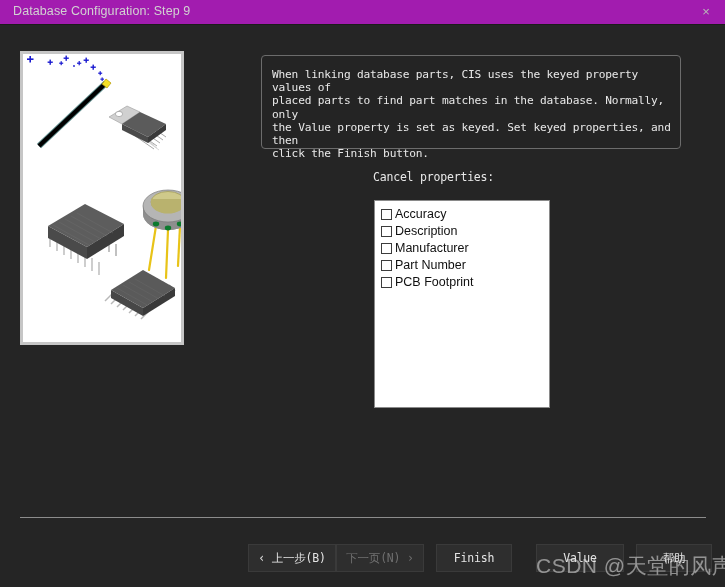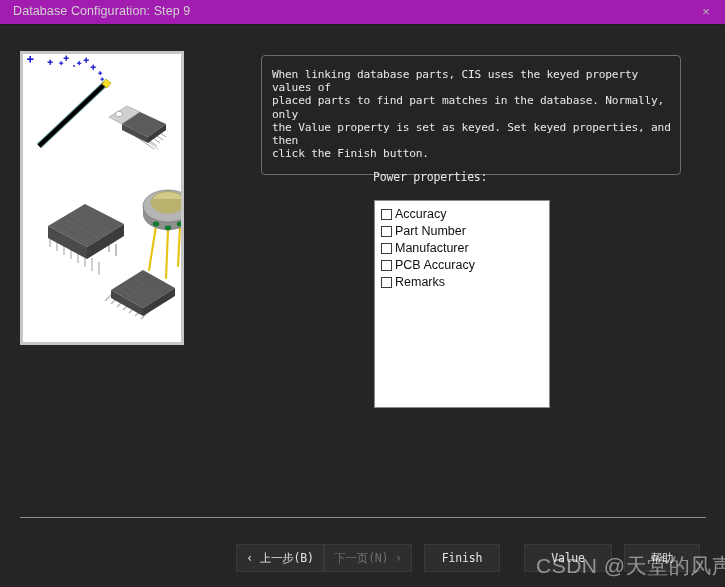--- a/index.html
+++ b/index.html
@@ -57,21 +57,21 @@
     position: absolute;
     left: 0; top: 0;
     width: 158px; height: 288px;
   }
   .illus-svg { display: block; }
 
   
   .desc-panel {
     position: absolute;
     left: 261px; top: 55px;
-    width: 420px; height: 120px;
+    width: 420px; height: 94px;
     background: #242424;
     border: 1px solid #6c6c6c;
     border-radius: 4px;
     box-sizing: border-box;
   }
   .desc-text {
     position: absolute;
     left: 10px; top: 12px;
     width: 400px;
     font-family: "DejaVu Sans Mono", "Liberation Mono", monospace;
@@ -153,20 +153,21 @@
     color: #e4e4e4;
     font-family: "DejaVu Sans Mono", "Liberation Mono", monospace;
     font-size: 11.5px;
     display: flex;
     align-items: center;
     justify-content: center;
     cursor: pointer;
     letter-spacing: -0.2px;
     white-space: nowrap;
     user-select: none;
+    margin-left: 12px;
   }
   .btn.disabled {
     color: #707070;
     cursor: default;
   }
   #btn-back   { left: 236px; width: 88px; }
   #btn-next   { left: 324px; width: 88px; text-align: center; }
   #btn-finish { left: 424px; width: 76px; }
   #btn-cancel { left: 524px; width: 88px; }
   #btn-help   { left: 624px; width: 76px; }
@@ -352,42 +353,42 @@
   </div>
 </div>
 
 <div class="desc-panel">
   <div class="desc-text">When linking database parts, CIS uses the keyed property values of
 placed parts to find part matches in the database. Normally, only
 the Value property is set as keyed. Set keyed properties, and then
 click the Finish button.</div>
 </div>
 
-<div class="kp-label">Power properties:</div>
+<div class="kp-label">Cancel properties:</div>
 
 <div class="kp-list">
   <div class="kp-item">
     <span class="kp-box"></span>
     <span class="kp-text">Accuracy</span>
   </div>
   <div class="kp-item">
     <span class="kp-box"></span>
+    <span class="kp-text">Description</span>
+  </div>
+  <div class="kp-item">
+    <span class="kp-box"></span>
+    <span class="kp-text">Manufacturer</span>
+  </div>
+  <div class="kp-item">
+    <span class="kp-box"></span>
     <span class="kp-text">Part Number</span>
   </div>
   <div class="kp-item">
     <span class="kp-box"></span>
-    <span class="kp-text">Manufacturer</span>
-  </div>
-  <div class="kp-item">
-    <span class="kp-box"></span>
-    <span class="kp-text">PCB Accuracy</span>
-  </div>
-  <div class="kp-item">
-    <span class="kp-box"></span>
-    <span class="kp-text">Remarks</span>
+    <span class="kp-text">PCB Footprint</span>
   </div>
 </div>
 
 <div class="separator"></div>
 
 <div class="btn" id="btn-back">‹ 上一步(B)</div>
 <div class="btn disabled" id="btn-next">下一页(N) ›</div>
 <div class="btn" id="btn-finish">Finish</div>
 <div class="btn" id="btn-cancel">Value</div>
 <div class="btn" id="btn-help">帮助</div>

